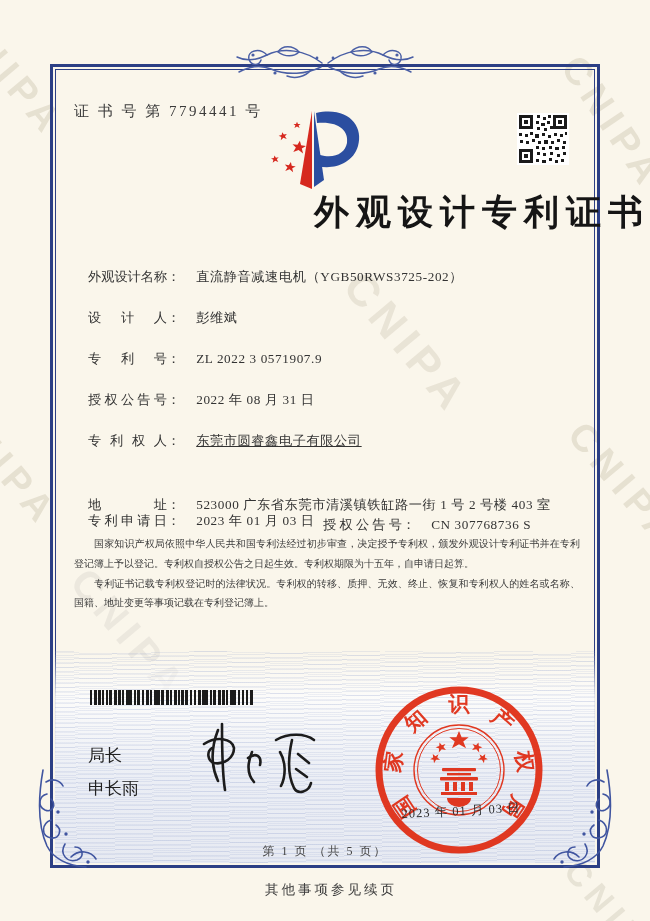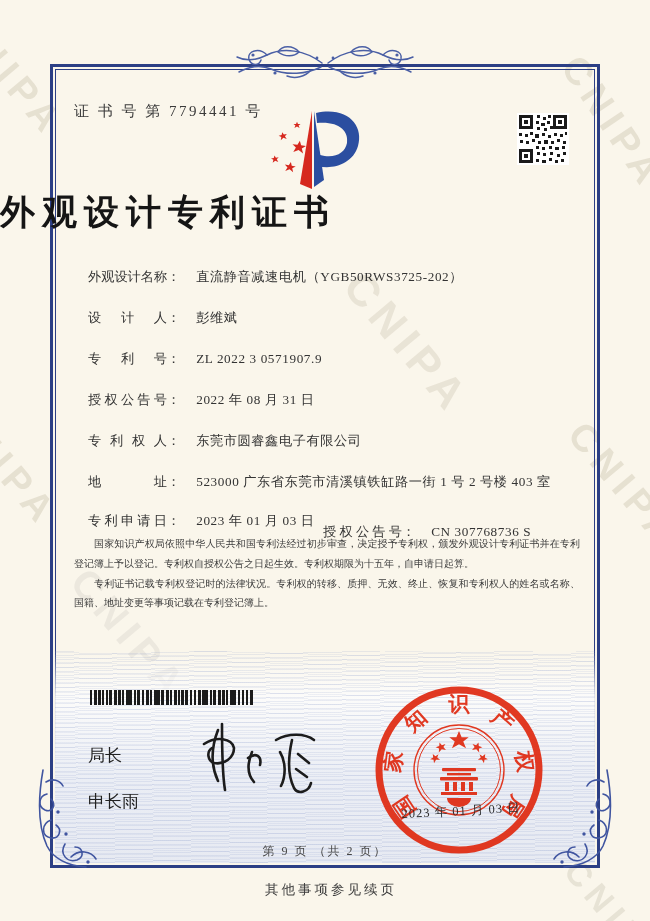--- a/index.html
+++ b/index.html
@@ -37,45 +37,45 @@
   
   .orn{position:absolute;z-index:2;}
   .orn-top{left:230px;top:40px;width:190px;height:48px;}
   .orn-bl{left:36px;top:768px;width:82px;height:102px;}
   .orn-br{left:532px;top:768px;width:82px;height:102px;transform:scaleX(-1);}
   
   .cert-no{position:absolute;left:74px;top:102px;z-index:2;font-size:15px;letter-spacing:2.5px;color:#3a3a3a;}
   .logo{position:absolute;left:266px;top:106px;width:102px;height:88px;z-index:2;}
   .qr{position:absolute;left:517px;top:113px;width:52px;height:52px;z-index:2;}
   .title{
-    position:absolute;left:0;right:0;top:189px;z-index:2;text-align:left;
+    position:absolute;left:0;right:0;top:189px;z-index:2;text-align:right;
     font-size:35px;font-weight:bold;letter-spacing:7px;color:#151515;
   }
   
   .fields{position:absolute;left:88px;top:0;z-index:2;font-size:13.2px;color:#333;}
   .frow{position:absolute;left:0;white-space:nowrap;}
   .flabel{display:inline-block;width:79px;text-align:justify;text-align-last:justify;letter-spacing:0;vertical-align:bottom;}
   .fcolon{display:inline-block;}
   .fvalue{margin-left:16px;letter-spacing:0.6px;}
-  .fcol2{position:absolute;left:235px;top:11px;white-space:nowrap;}
+  .fcol2{position:absolute;left:235px;top:4px;white-space:nowrap;}
   
   .paras{position:absolute;left:74px;top:534px;width:506px;z-index:2;
     font-size:10px;line-height:19.8px;text-align:justify;color:#3c3c3c;}
   .paras p{margin:0;text-indent:2em;}
   
   .barcode{
     position:absolute;left:90px;top:690px;width:163px;height:15px;z-index:2;
     background-image:
       repeating-linear-gradient(90deg,#1b1b1b 0 1.5px,rgba(0,0,0,0) 1.5px 4px),
       repeating-linear-gradient(90deg,#1b1b1b 0 1px,rgba(0,0,0,0) 1px 6.5px),
       repeating-linear-gradient(90deg,#1b1b1b 0 2px,rgba(0,0,0,0) 2px 9.5px);
   }
   .officer{position:absolute;left:88px;top:744px;z-index:2;
     font-family:"Liberation Sans","DejaVu Sans",sans-serif;font-size:17px;color:#222;}
-  .officer .officer-name{margin-top:23px;}
+  .officer .officer-name{margin-top:10px;}
   .signature{position:absolute;left:188px;top:718px;width:145px;height:84px;z-index:3;}
   .seal{position:absolute;left:369px;top:680px;width:180px;height:180px;z-index:4;opacity:0.93;}
   .seal-ring-char{font-size:21px;font-weight:bold;fill:#e02b12;text-anchor:middle;
     font-family:"Liberation Serif","DejaVu Serif",serif;}
   .seal-date{font-size:12.5px;fill:#1c1c1c;text-anchor:middle;letter-spacing:1px;}
   .page-info{position:absolute;left:0;right:0;top:843px;z-index:2;text-align:center;
     font-size:12px;letter-spacing:2px;color:#444;}
   .continuation{position:absolute;left:0;right:0;top:881px;z-index:2;text-align:center;
     font-size:13.5px;letter-spacing:3px;color:#3c3c3c;margin-left:12px;}
 </style>
@@ -223,24 +223,24 @@
   </div>
   <div class="frow" style="top:309px;">
     <span class="flabel">设计人</span><span class="fcolon">：</span><span class="fvalue">彭维斌</span>
   </div>
   <div class="frow" style="top:350px;">
     <span class="flabel">专利号</span><span class="fcolon">：</span><span class="fvalue">ZL 2022 3 0571907.9</span>
   </div>
   <div class="frow" style="top:391px;">
     <span class="flabel">授权公告号</span><span class="fcolon">：</span><span class="fvalue">2022 年 08 月 31 日</span>
   </div>
-  <div class="frow" style="top:432px;">
+  <div class="frow" style="top:432px;text-decoration:underline;">
     <span class="flabel">专利权人</span><span class="fcolon">：</span><span class="fvalue">东莞市圆睿鑫电子有限公司</span>
   </div>
-  <div class="frow" style="top:473px;">
+  <div class="frow" style="top:496px;">
     <span class="flabel">地址</span><span class="fcolon">：</span><span class="fvalue">523000 广东省东莞市清溪镇铁缸路一街 1 号 2 号楼 403 室</span>
   </div>
   <div class="frow" style="top:512px;">
     <span class="flabel">专利申请日</span><span class="fcolon">：</span><span class="fvalue">2023 年 01 月 03 日</span>
     <span class="fcol2">
       <span class="flabel">授权公告号</span><span class="fcolon">：</span><span class="fvalue">CN 307768736 S</span>
     </span>
   </div>
 </div>
 
@@ -298,14 +298,14 @@
     <rect x="76" y="102" width="4" height="9"></rect>
       <rect x="84" y="102" width="4" height="9"></rect>
     <rect x="92" y="102" width="4" height="9"></rect>
       <rect x="100" y="102" width="4" height="9"></rect>
     <rect x="72" y="112" width="36" height="3"></rect>
     <path d="M78,118 a12,9 0 0 0 24,0 Z"></path>
   </g>
   <text class="seal-date" x="90" y="135" transform="rotate(-3 90 90)">2023 年 01 月 03 日</text>
 </svg>
 
-<div class="page-info">第 9 页 （共 2 页）</div>
+<div class="page-info">第 1 页 （共 5 页）</div>
 <div class="continuation">其他事项参见续页</div>
 
 </body></html>

